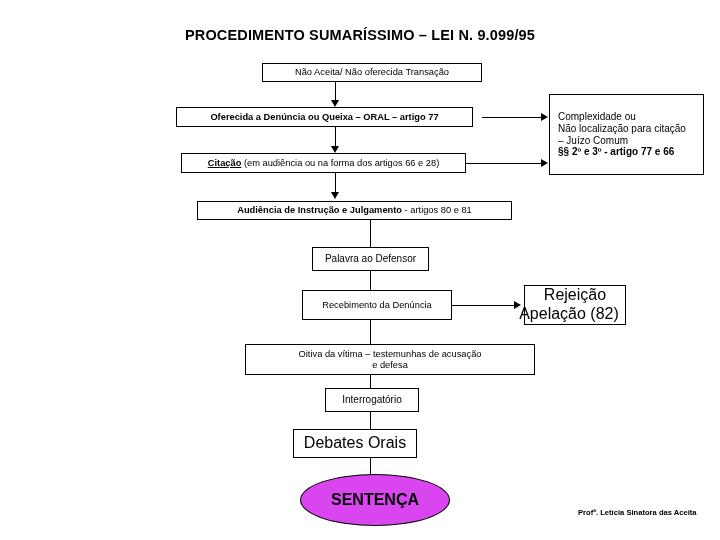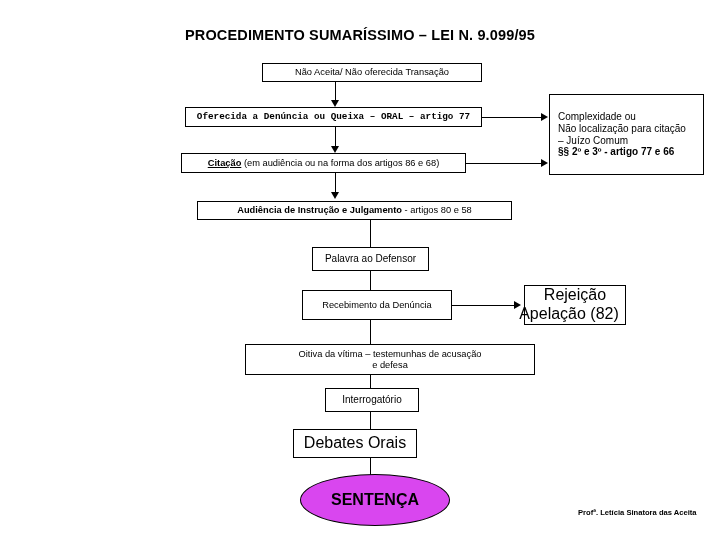--- a/index.html
+++ b/index.html
@@ -104,51 +104,51 @@
 
   <div class="title">PROCEDIMENTO SUMARÍSSIMO – LEI N. 9.099/95</div>
 
   <div class="node fs-small" style="left:262px; top:63px; width:220px; height:19px;align-items:center;">
     <span class="txt">Não Aceita/ Não oferecida Transação</span>
   </div>
 
   <div class="vline" style="left:335px; top:82px; height:20px;"></div>
   <div class="arrow-down" style="left:330.5px; top:100px;"></div>
 
-  <div class="node fs-small" style="left:185px; top:107px; width:297px; height:20px;font-family:Liberation Mono, monospace;">
+  <div class="node fs-small" style="left:176px; top:107px; width:297px; height:20px;">
     <span class="txt b">Oferecida a Denúncia ou Queixa – ORAL – artigo 77</span>
   </div>
 
   <div class="hline" style="left:482px; top:117px; width:62px;"></div>
   <div class="arrow-right" style="left:541px; top:112.5px;"></div>
 
   <div class="vline" style="left:335px; top:127px; height:21px;"></div>
   <div class="arrow-down" style="left:330.5px; top:146px;"></div>
 
   <div class="node fs-small" style="left:181px; top:153px; width:285px; height:20px;">
-    <span class="txt"><span class="b u">Citação</span><span> (em audiência ou na forma dos artigos 86  e 68)</span></span>
+    <span class="txt"><span class="b u">Citação</span><span> (em audiência ou na forma dos artigos 66  e 28)</span></span>
   </div>
 
   <div class="hline" style="left:466px; top:163px; width:78px;"></div>
   <div class="arrow-right" style="left:541px; top:158.5px;"></div>
 
   <div class="node fs-reg left-align" style="left:549px; top:94px; width:155px; height:81px;">
     <span class="txt">
       <span>Complexidade ou</span><br>
       <span>Não localização para citação</span><br>
       <span> – Juízo Comum</span><br>
       <span class="b">§§ 2º e 3º - artigo 77 e 66</span>
     </span>
   </div>
 
   <div class="vline" style="left:335px; top:173px; height:21px;"></div>
   <div class="arrow-down" style="left:330.5px; top:192px;"></div>
 
   <div class="node fs-small" style="left:197px; top:201px; width:315px; height:19px;">
-    <span class="txt"><span class="b">Audiência de Instrução e Julgamento</span><span>  - artigos 80 e 58</span></span>
+    <span class="txt"><span class="b">Audiência de Instrução e Julgamento</span><span>  - artigos 80 e 81</span></span>
   </div>
 
   <div class="vline" style="left:370px; top:220px; height:28px;"></div>
 
   <div class="node fs-reg" style="left:312px; top:247px; width:117px; height:24px;">
     <span class="txt">Palavra ao Defensor</span>
   </div>
 
   <div class="vline" style="left:370px; top:271px; height:20px;"></div>
 

